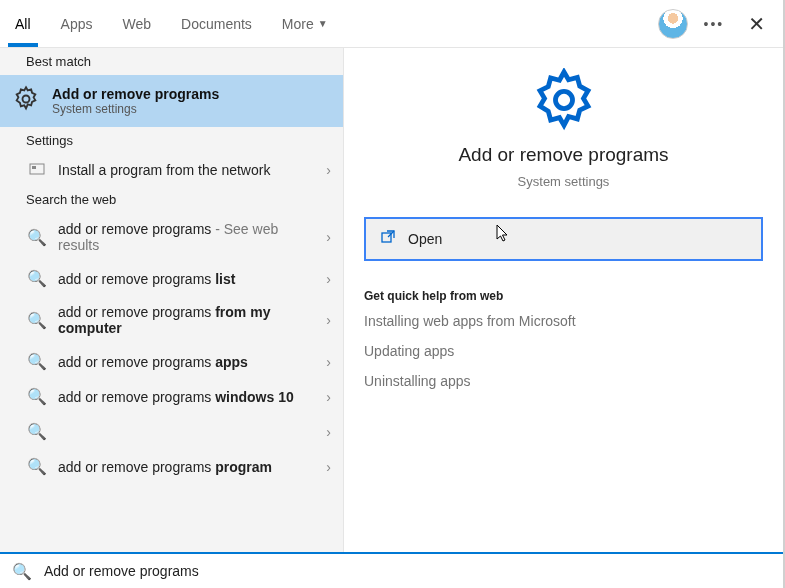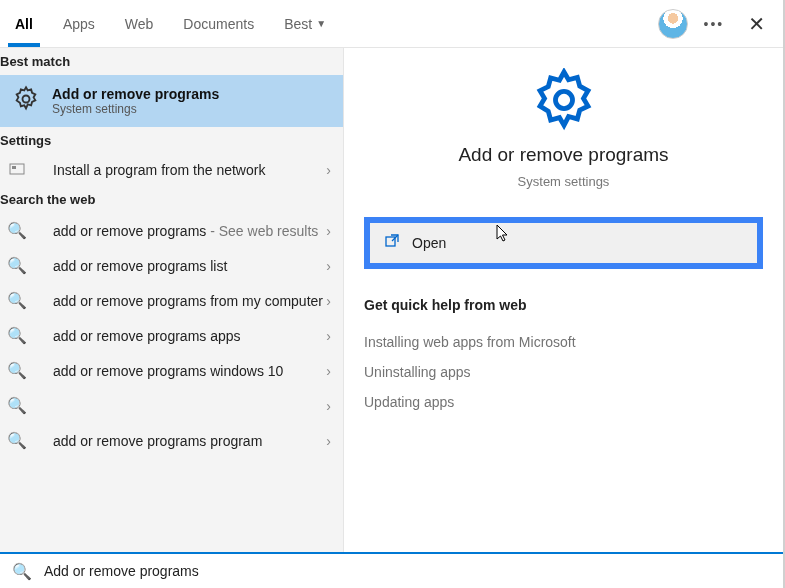--- a/index.html
+++ b/index.html
@@ -1,66 +1,66 @@
 <!DOCTYPE html>
 <html><head>
 <meta charset="utf-8">
 <style>
 * { box-sizing: border-box; margin: 0; padding: 0; font-family: "Segoe UI", Arial, sans-serif; }
 body { width: 785px; height: 588px; background: #fff; position: relative; overflow: hidden; border-right: 2px solid #d0d0d0; }
 .topbar { height: 48px; border-bottom: 1px solid #e5e5e5; display: flex; align-items: center; justify-content: space-between; padding: 0 10px 0 0; }
 .tabs { display: flex; height: 100%; }
 .tab { padding: 0 15px; display: flex; align-items: center; font-size: 14px; color: #666; cursor: pointer; position: relative; }
-.tab.active { color: #000; font-weight: 700; }
+.tab.active { color: #000; font-weight: 400; }
 .tab.active::after { content: ""; position: absolute; bottom: 0; left: 8px; right: 8px; height: 4px; background: #0078d4; }
 .tab .chev { margin-left: 4px; font-size: 10px; }
 .top-right { display: flex; align-items: center; gap: 16px; }
 .avatar { width: 30px; height: 30px; border-radius: 50%; background: radial-gradient(circle at 50% 30%, #f5c9a0 0 22%, #fff 22% 40%, #5fb5e5 40% 100%); border: 1px solid #ccc; }
 .dots { color: #555; letter-spacing: 2px; font-size: 14px; cursor: pointer; }
 .close { font-size: 20px; color: #333; cursor: pointer; padding: 0 8px; }
 .body { display: flex; height: calc(100% - 48px - 36px); }
 .left { width: 344px; background: #f4f4f4; border-right: 1px solid #e5e5e5; overflow: hidden; }
-.section-hdr { padding: 6px 0; font-size: 13px; font-weight: 700; color: #222; }
+.section-hdr { padding: 6px 26px; font-size: 13px; font-weight: 400; color: #222; }
 .bestmatch { background: #b3d6f2; display: flex; align-items: center; padding: 10px 12px; gap: 12px; cursor: pointer; }
 .bm-icon svg { width: 28px; height: 28px; }
 .bm-txt .t { font-weight: 700; font-size: 14px; color: #111; }
 .bm-txt .s { font-size: 12px; color: #555; }
-.row { display: flex; align-items: center; padding: 8px 8px; gap: 27px; cursor: pointer; position: relative; }
+.row { display: flex; align-items: center; padding: 8px 28px; gap: 12px; cursor: pointer; position: relative; }
 .row-icon { width: 18px; display: flex; justify-content: center; color: #555; flex-shrink:0; }
 .row-text { flex: 1; font-size: 14px; color: #222; }
 .row-text .gray { color: #777; font-weight: 400; }
-.row-text b { font-weight: 400; }
+.row-text b { font-weight: 700; }
 .chevron-r { color: #888; font-size: 14px; position:absolute; right:12px; }
 .right { flex: 1; background: #fff; padding: 20px 20px 0 20px; display: flex; flex-direction: column; position: relative; }
 .hero { display: flex; flex-direction: column; align-items: center; gap: 8px; margin-bottom: 28px; }
 .hero-icon svg { width: 64px; height: 64px; }
 .hero-title { font-size: 19px; color: #222; font-weight: 400; }
 .hero-sub { font-size: 13px; color: #777; }
-.open-btn { border: 6px solid #3b82f6; background: #f0f0f0; padding: 10px 14px; display: flex; align-items: center; gap: 12px; cursor: pointer; margin-bottom: 28px; }
+.open-btn { border: 2px solid #3b82f6; background: #f0f0f0; padding: 10px 14px; display: flex; align-items: center; gap: 12px; cursor: pointer; margin-bottom: 28px; }
 .open-btn .oicon svg { width: 16px; height: 16px; }
 .open-btn .otxt { font-size: 14px; color: #222; }
-.help-hdr { font-weight: 700; font-size: 14px; margin-bottom: 21px; color: #222; }
+.help-hdr { font-weight: 700; font-size: 12px; margin-bottom: 10px; color: #222; }
 .help-item { font-size: 14px; color: #737373; margin-bottom: 14px; cursor: pointer; }
 .cursor { position: absolute; left: 496px; top: 224px; pointer-events: none; }
 .cursor svg { width: 16px; height: 20px; }
 .searchbar { position: absolute; left: 0; bottom: 0; width: 783px; height: 36px; border-top: 2px solid #0078d4; background: #fff; display: flex; align-items: center; padding: 0 12px; gap: 12px; }
 .searchbar .sicon { color: #333; }
 .searchbar .stxt { font-size: 14px; color: #222; }
 </style>
 </head>
 <body>
 
 <div class="topbar">
   <div class="tabs">
     <div class="tab active">All</div>
     <div class="tab">Apps</div>
     <div class="tab">Web</div>
     <div class="tab">Documents</div>
     <div class="tab">
-        <span>Best</span>
+        <span>More</span>
         <span class="chev">▼</span>
       </div>
   </div>
   <div class="top-right">
     <div class="avatar"></div>
     <div class="dots">•••</div>
     <div class="close">✕</div>
   </div>
 </div>
 
@@ -148,22 +148,22 @@
             <rect x="2" y="4" width="9" height="9"></rect>
             <path d="M7 2h7v7"></path>
             <path d="M14 2L8 8"></path>
           </svg>
       </span>
       <span class="otxt">Open</span>
     </div>
 
     <div class="help-hdr">Get quick help from web</div>
     <div class="help-item">Installing web apps from Microsoft</div>
+    <div class="help-item">Updating apps</div>
     <div class="help-item">Uninstalling apps</div>
-    <div class="help-item">Updating apps</div>
   </div>
 </div>
 
 <div class="cursor">
   <svg viewBox="0 0 16 20">
       <path d="M1 1l0 14 3.5-3 2.5 5 2-1-2.5-5 4.5 0z" fill="#fff" stroke="#000" stroke-width="1"></path>
     </svg>
 </div>
 
 <div class="searchbar">

